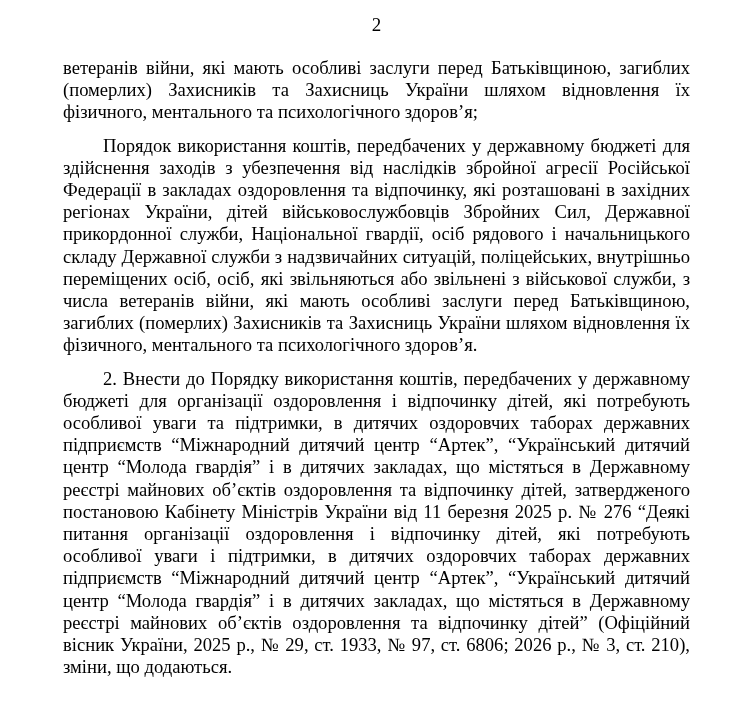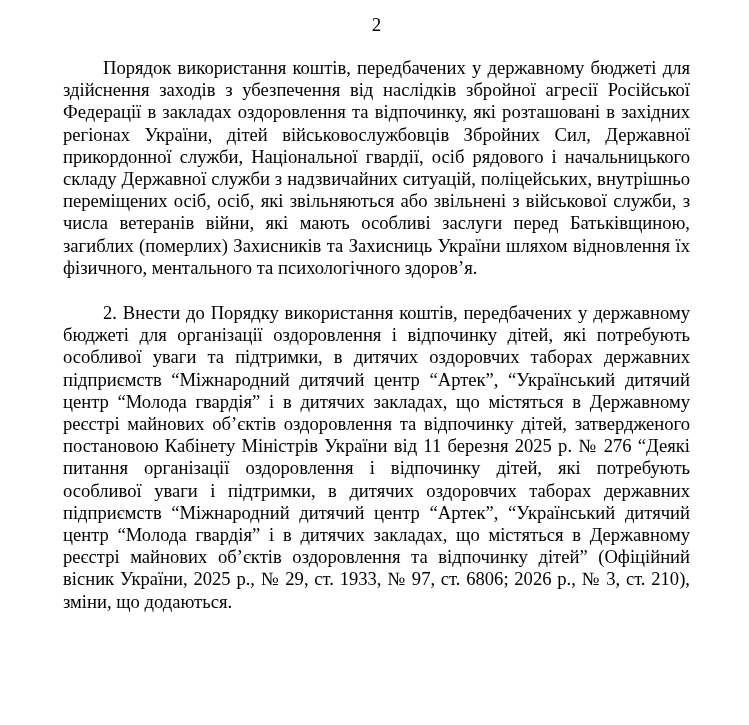--- a/index.html
+++ b/index.html
@@ -29,28 +29,29 @@
     width: 627px;
     margin: 21px 59px 0 63px;
     font-size: 18.6px;
     line-height: 22.2px;
     text-align: justify;
   }
   .doc-body p {
     margin: 0;
   }
   .doc-body p + p {
-    margin-top: 23px;
+    margin-top: 11px;
   }
   .doc-body p.indent {
     text-indent: 40px;
   }
 </style>
 </head>
 <body>
 
 <div class="page">
   <div class="page-number">2</div>
   <div class="doc-body">
+    <p>ветеранів війни, які мають особливі заслуги перед Батьківщиною, загиблих (померлих) Захисників та Захисниць України шляхом відновлення їх фізичного, ментального та психологічного здоров’я;</p>
     <p class="indent">Порядок використання коштів, передбачених у державному бюджеті для здійснення заходів з убезпечення від наслідків збройної агресії Російської Федерації в закладах оздоровлення та відпочинку, які розташовані в західних регіонах України, дітей військовослужбовців Збройних Сил, Державної прикордонної служби, Національної гвардії, осіб рядового і начальницького складу Державної служби з надзвичайних ситуацій, поліцейських, внутрішньо переміщених осіб, осіб, які звільняються або звільнені з військової служби, з числа ветеранів війни, які мають особливі заслуги перед Батьківщиною, загиблих (померлих) Захисників та Захисниць України шляхом відновлення їх фізичного, ментального та психологічного здоров’я.</p>
     <p class="indent">2. Внести до Порядку використання коштів, передбачених у державному бюджеті для організації оздоровлення і відпочинку дітей, які потребують особливої уваги та підтримки, в дитячих оздоровчих таборах державних підприємств “Міжнародний дитячий центр “Артек”, “Український дитячий центр “Молода гвардія” і в дитячих закладах, що містяться в Державному реєстрі майнових об’єктів оздоровлення та відпочинку дітей, затвердженого постановою Кабінету Міністрів України від 11 березня 2025 р. № 276 “Деякі питання організації оздоровлення і відпочинку дітей, які потребують особливої уваги і підтримки, в дитячих оздоровчих таборах державних підприємств “Міжнародний дитячий центр “Артек”, “Український дитячий центр “Молода гвардія” і в дитячих закладах, що містяться в Державному реєстрі майнових об’єктів оздоровлення та відпочинку дітей” (Офіційний вісник України, 2025 р., № 29, ст. 1933, № 97, ст. 6806; 2026 р., № 3, ст. 210), зміни, що додаються.</p>
   </div>
 </div>
 
 </body></html>

